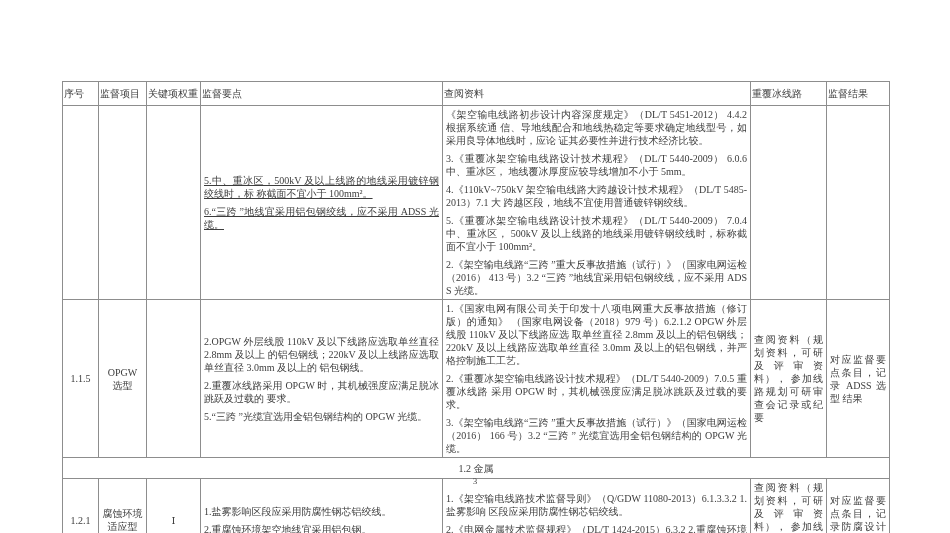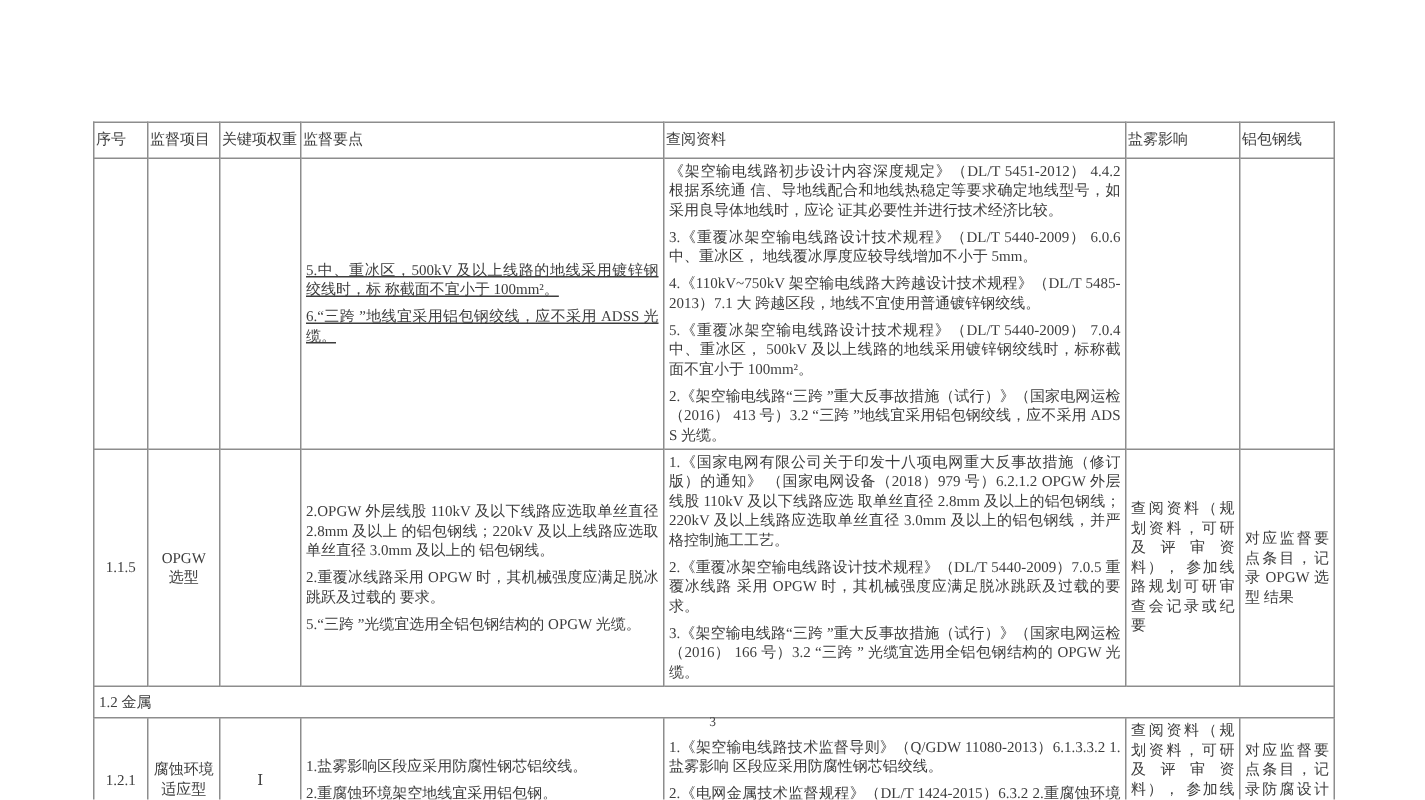--- a/index.html
+++ b/index.html
@@ -30,21 +30,21 @@
     word-break: break-all;
   }
   .doc th { height: 19px; text-align: left; padding: 2px 1px; }
   .c { text-align: center; }
   .just { text-align: justify; }
   .para { margin: 0 0 5px 0; text-align: justify; }
   .para:last-child { margin-bottom: 0; }
   .vtop { vertical-align: top; text-decoration: underline; }
   .section-cell {
     font-weight: bold;
-    text-align: left;
+    text-align: center;
     padding: 2px 4px;
     height: 15px;
     font-size: 10.5px;
   }
   .page-number {
     position: absolute;
     left: 0; right: 0; top: 476px;
     text-align: center;
     font-size: 9px;
     color: #4a4a4a;
@@ -65,22 +65,22 @@
       <col style="width:76px">
       <col style="width:63px">
     </colgroup>
     <thead>
       <tr>
         <th>序号</th>
         <th>监督项目</th>
         <th>关键项权重</th>
         <th>监督要点</th>
         <th>查阅资料</th>
-        <th>盐雾影响</th>
-        <th>铝包钢线</th>
+        <th>重覆冰线路</th>
+        <th>监督结果</th>
       </tr>
     </thead>
     <tbody>
         <tr style="height: 150px;">
           <td class="c"></td>
           <td class="c"></td>
           <td class="c"></td>
           <td class="vtop">
             <div class="para">5.中、重冰区，500kV 及以上线路的地线采用镀锌钢绞线时，标 称截面不宜小于 100mm²。</div>
             <div class="para">6.“三跨 ”地线宜采用铝包钢绞线，应不采用 ADSS 光缆。</div>
@@ -103,21 +103,21 @@
             <div class="para">2.OPGW 外层线股 110kV 及以下线路应选取单丝直径 2.8mm 及以上 的铝包钢线；220kV 及以上线路应选取单丝直径 3.0mm 及以上的 铝包钢线。</div>
             <div class="para">2.重覆冰线路采用 OPGW 时，其机械强度应满足脱冰跳跃及过载的 要求。</div>
             <div class="para">5.“三跨 ”光缆宜选用全铝包钢结构的 OPGW 光缆。</div>
           </td>
           <td>
             <div class="para">1.《国家电网有限公司关于印发十八项电网重大反事故措施（修订版）的通知》 （国家电网设备（2018）979 号）6.2.1.2 OPGW 外层线股 110kV 及以下线路应选 取单丝直径 2.8mm 及以上的铝包钢线；220kV 及以上线路应选取单丝直径 3.0mm 及以上的铝包钢线，并严格控制施工工艺。</div>
             <div class="para">2.《重覆冰架空输电线路设计技术规程》（DL/T 5440-2009）7.0.5 重覆冰线路 采用 OPGW 时，其机械强度应满足脱冰跳跃及过载的要求。</div>
             <div class="para">3.《架空输电线路“三跨 ”重大反事故措施（试行）》（国家电网运检 （2016） 166 号）3.2 “三跨 ” 光缆宜选用全铝包钢结构的 OPGW 光缆。</div>
           </td>
           <td class="just">查阅资料（规划资料，可研及评审资料）， 参加线路规划可研审查会记录或纪要</td>
-          <td class="just">对应监督要点条目，记录 OPGW 选型 结果</td>
+          <td class="just">对应监督要点条目，记录 ADSS 选型 结果</td>
         </tr>
         <tr style="height: 21px;">
           <td class="section-cell" colspan="7">1.2 金属</td>
         </tr>
         <tr style="height: 64px;">
           <td class="c">1.2.1</td>
           <td class="c">腐蚀环境适应型</td>
           <td class="c">Ⅰ</td>
           <td>
             <div class="para">1.盐雾影响区段应采用防腐性钢芯铝绞线。</div>

